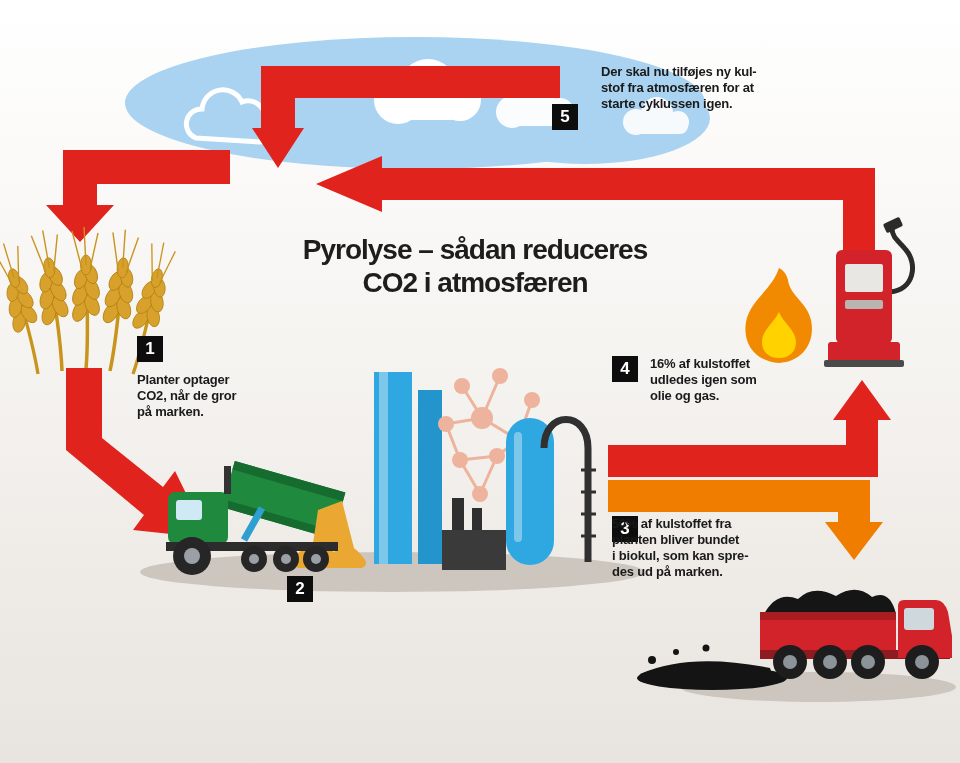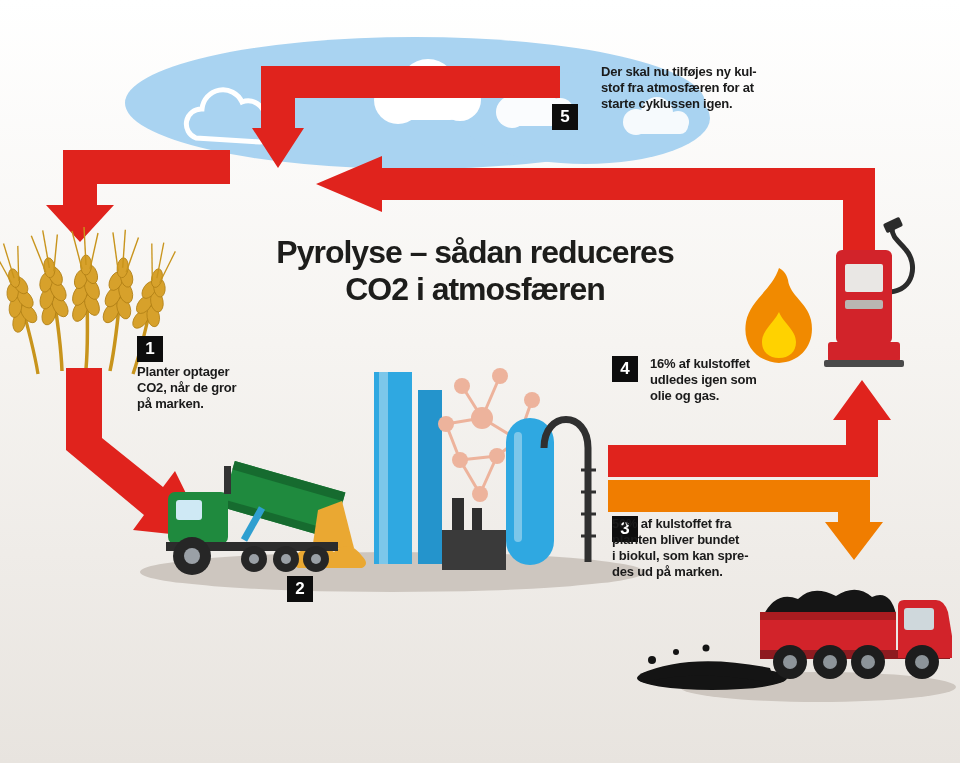--- a/index.html
+++ b/index.html
@@ -7,27 +7,27 @@
   :root{
     --arrow-red:#e0231d;--arrow-orange:#f07d00;--sky-blue:#a9d3f1;--cloud-outline:#6cbcec;
     --wheat-gold:#d7a12b;--wheat-stem:#c8941c;--tractor-green:#1f8a3e;--plant-blue:#2fa8e1;
     --plant-dark:#3a3a3a;--molecule-salmon:#edb39c;--flame-orange:#f18a00;--flame-yellow:#ffd200;
     --pump-red:#d2232a;--truck-red:#d2232a;--biochar-black:#141414;--pellet-gold:#eaa832;
     --ground-shadow:#cdc6bf;--text-dark:#1a1a1a;--badge-black:#0d0d0d;
   }
   body{font-family:"Liberation Sans",sans-serif;background:linear-gradient(180deg,#ffffff 0%,#f6f4f1 45%,#e8e4df 100%);overflow:hidden}
   .stage{position:relative;width:960px;height:763px}
   .stage>svg{position:absolute;left:0;top:0}
-  .title{position:absolute;left:225px;top:234px;width:500px;text-align:center;font-size:32px;font-weight:700;
+  .title{position:absolute;left:225px;top:234px;width:500px;text-align:center;font-size:28px;font-weight:700;
          letter-spacing:-1px;line-height:1.17;color:#1d1d1b;white-space:pre-line}
   .txt{position:absolute;font-size:13px;font-weight:700;line-height:1.22;letter-spacing:-0.2px;
        color:var(--text-dark,#1a1a1a);white-space:pre-line}
   .badge{position:absolute;width:26px;height:26px;background:var(--badge-black,#0d0d0d);color:#fff;
          font-size:17px;font-weight:700;display:flex;align-items:center;justify-content:center}
-  .t1{left:137px;top:364px;width:150px}
+  .t1{left:137px;top:372px;width:150px}
   .t2{left:283px;top:610px;width:250px}
   .t3{left:612px;top:516px;width:205px}
   .t4{left:650px;top:356px;width:190px}
   .t5{left:601px;top:64px;width:220px}
   .b1{left:137px;top:336px}
   .b2{left:287px;top:576px}
   .b3{left:612px;top:516px}
   .b4{left:612px;top:356px}
   .b5{left:552px;top:104px}
 </style>

